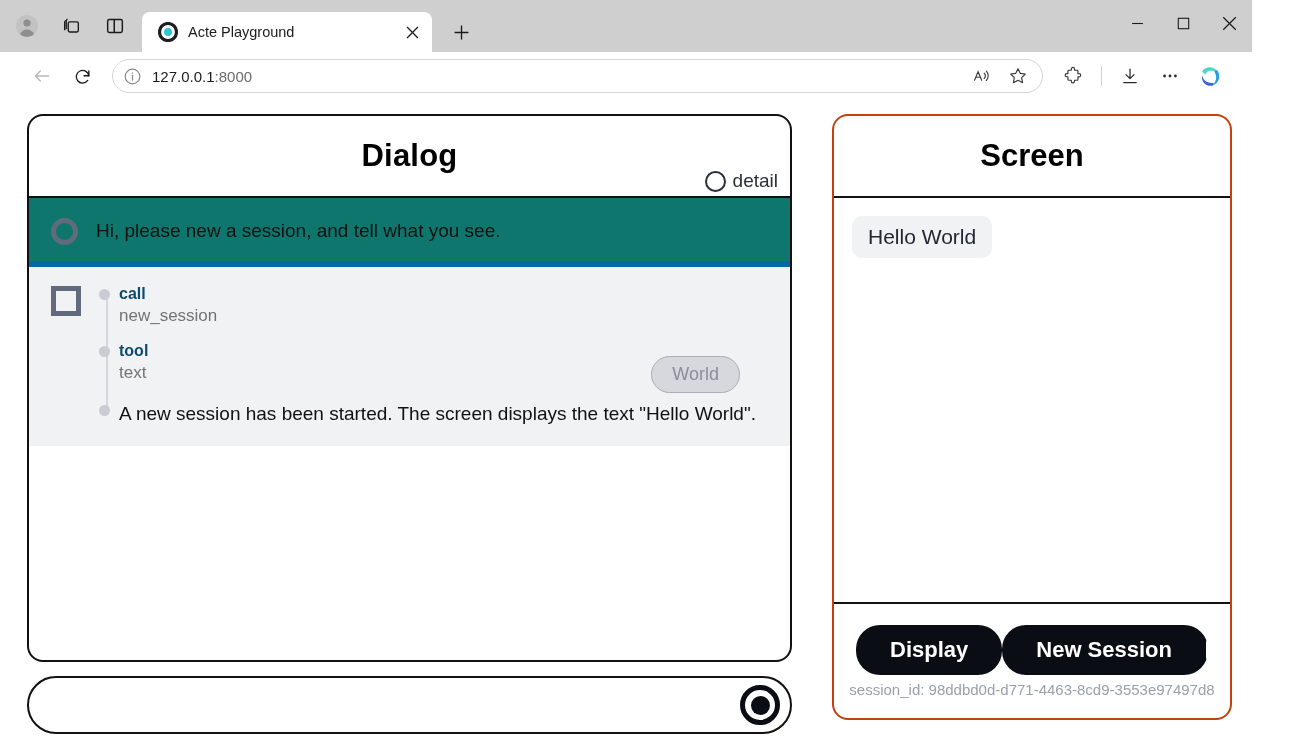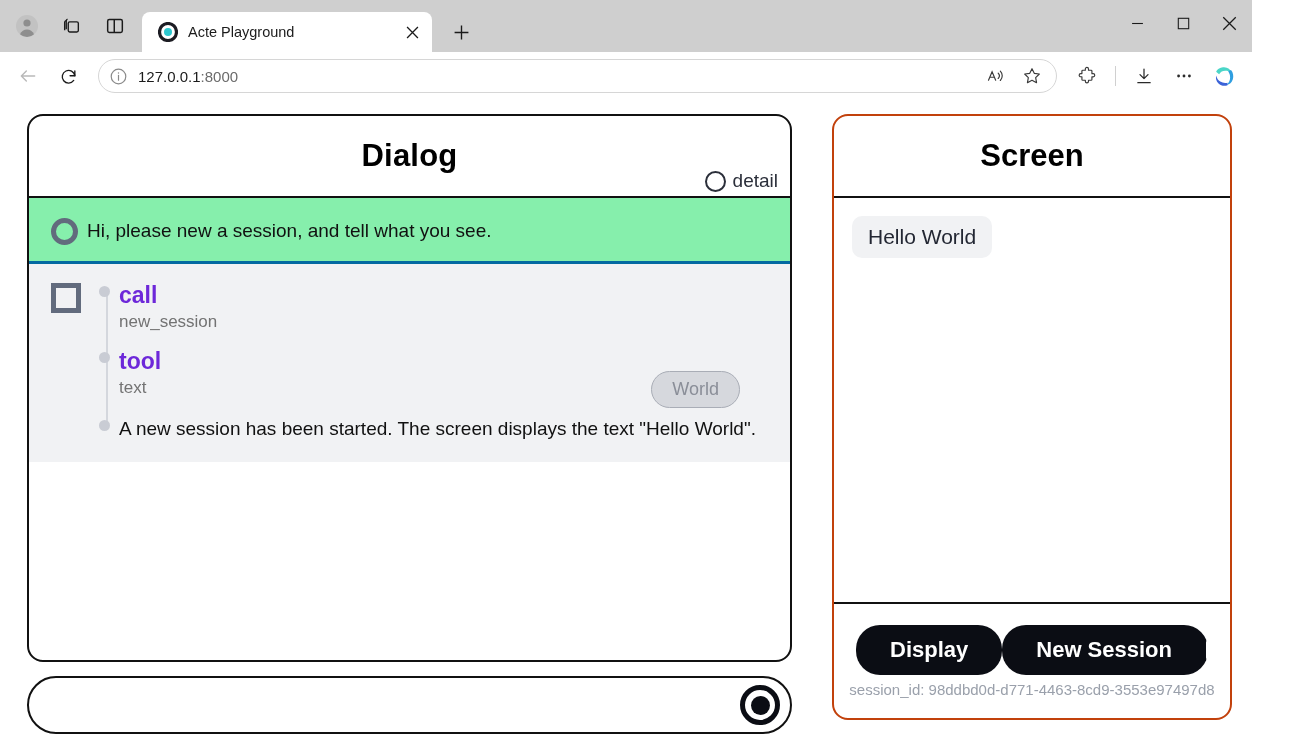--- a/index.html
+++ b/index.html
@@ -40,21 +40,21 @@
   }
   .newtab {
     width: 34px; height: 34px; margin-left: 12px; margin-bottom: 3px;
     border-radius: 6px; display: flex; align-items: center; justify-content: center; cursor: pointer;
   }
   .wincontrols { position: absolute; right: 0; top: 0; height: 46px; display: flex; }
   .wc { width: 46px; height: 46px; display: flex; align-items: center; justify-content: center; cursor: pointer; }
 
   .toolbar {
     height: 48px; background: #ffffff; display: flex; align-items: center;
-    padding: 0 10px; gap: 4px; flex: 0 0 48px;
+    padding: 0 24px; gap: 4px; flex: 0 0 48px;
   }
   .tb-btn {
     width: 36px; height: 36px; border-radius: 6px; display: flex;
     align-items: center; justify-content: center; cursor: pointer; flex: 0 0 36px;
   }
   .omnibox {
     flex: 1 1 auto; height: 34px; background: #ffffff; border-radius: 17px;
     border: 1px solid #d6d6d6; display: flex; align-items: center;
     margin: 0 8px; padding: 0 6px 0 10px; min-width: 0;
   }
@@ -91,21 +91,21 @@
   }
   .detail-circle {
     width: 21px; height: 21px; border-radius: 50%;
     border: 2px solid #2b2f3a; background: transparent; flex: 0 0 21px;
   }
   .detail-label { font-size: 19px; color: #2b2f3a; }
 
   .dialog-body { flex: 1 1 auto; overflow: hidden; display: flex; flex-direction: column; }
 
   .msg { display: flex; padding: 16px 14px 16px 22px; gap: 18px; }
-  .msg-user { background: #86efac; border-bottom: 3px solid #0369a1; gap: 9px; }
+  .msg-user { background: #0f766e; border-bottom: 6px solid #0369a1; }
   .msg-assistant { background: #f1f2f4; }
 
   .avatar-ring {
     width: 27px; height: 27px; border-radius: 50%; border: 5px solid #626b7d;
     flex: 0 0 27px; margin-top: 4px;
   }
   .avatar-square {
     width: 30px; height: 30px; border: 5px solid #626b7d;
     flex: 0 0 30px; margin-top: 3px; background: transparent;
   }
@@ -115,21 +115,21 @@
   .timeline { flex: 1 1 auto; position: relative; padding-left: 20px; min-width: 0; }
   .tl-line {
     position: absolute; left: 6.5px; top: 14px; bottom: 22px;
     width: 2px; background: #d4d7dd;
   }
   .tl-item { position: relative; margin-bottom: 2px; }
   .tl-dot {
     position: absolute; left: -20px; top: 6px; width: 11px; height: 11px;
     border-radius: 50%; background: #c9ccd4;
   }
-  .tl-key { font-size: 23px; font-weight: bold; color: #6d28d9; line-height: 1.35; }
+  .tl-key { font-size: 16px; font-weight: bold; color: #0c4a6e; line-height: 1.35; }
   .tl-val { font-size: 17px; color: #737373; line-height: 1.35; margin-bottom: 12px; }
   .tl-row { display: flex; align-items: flex-start; justify-content: space-between; gap: 14px; }
   .view-btn {
     flex: 0 0 auto; min-width: 80px; padding: 7px 20px; border-radius: 20px;
     background: #d6d8dd; border: 1.5px solid #a9adb6; color: #8a8e98;
     font-size: 18px; cursor: pointer; margin-top: -6px; margin-right: 36px;
   }
   .tl-final { font-size: 19px; color: #111; line-height: 1.57; position: relative; padding-right: 20px; }
 
   

